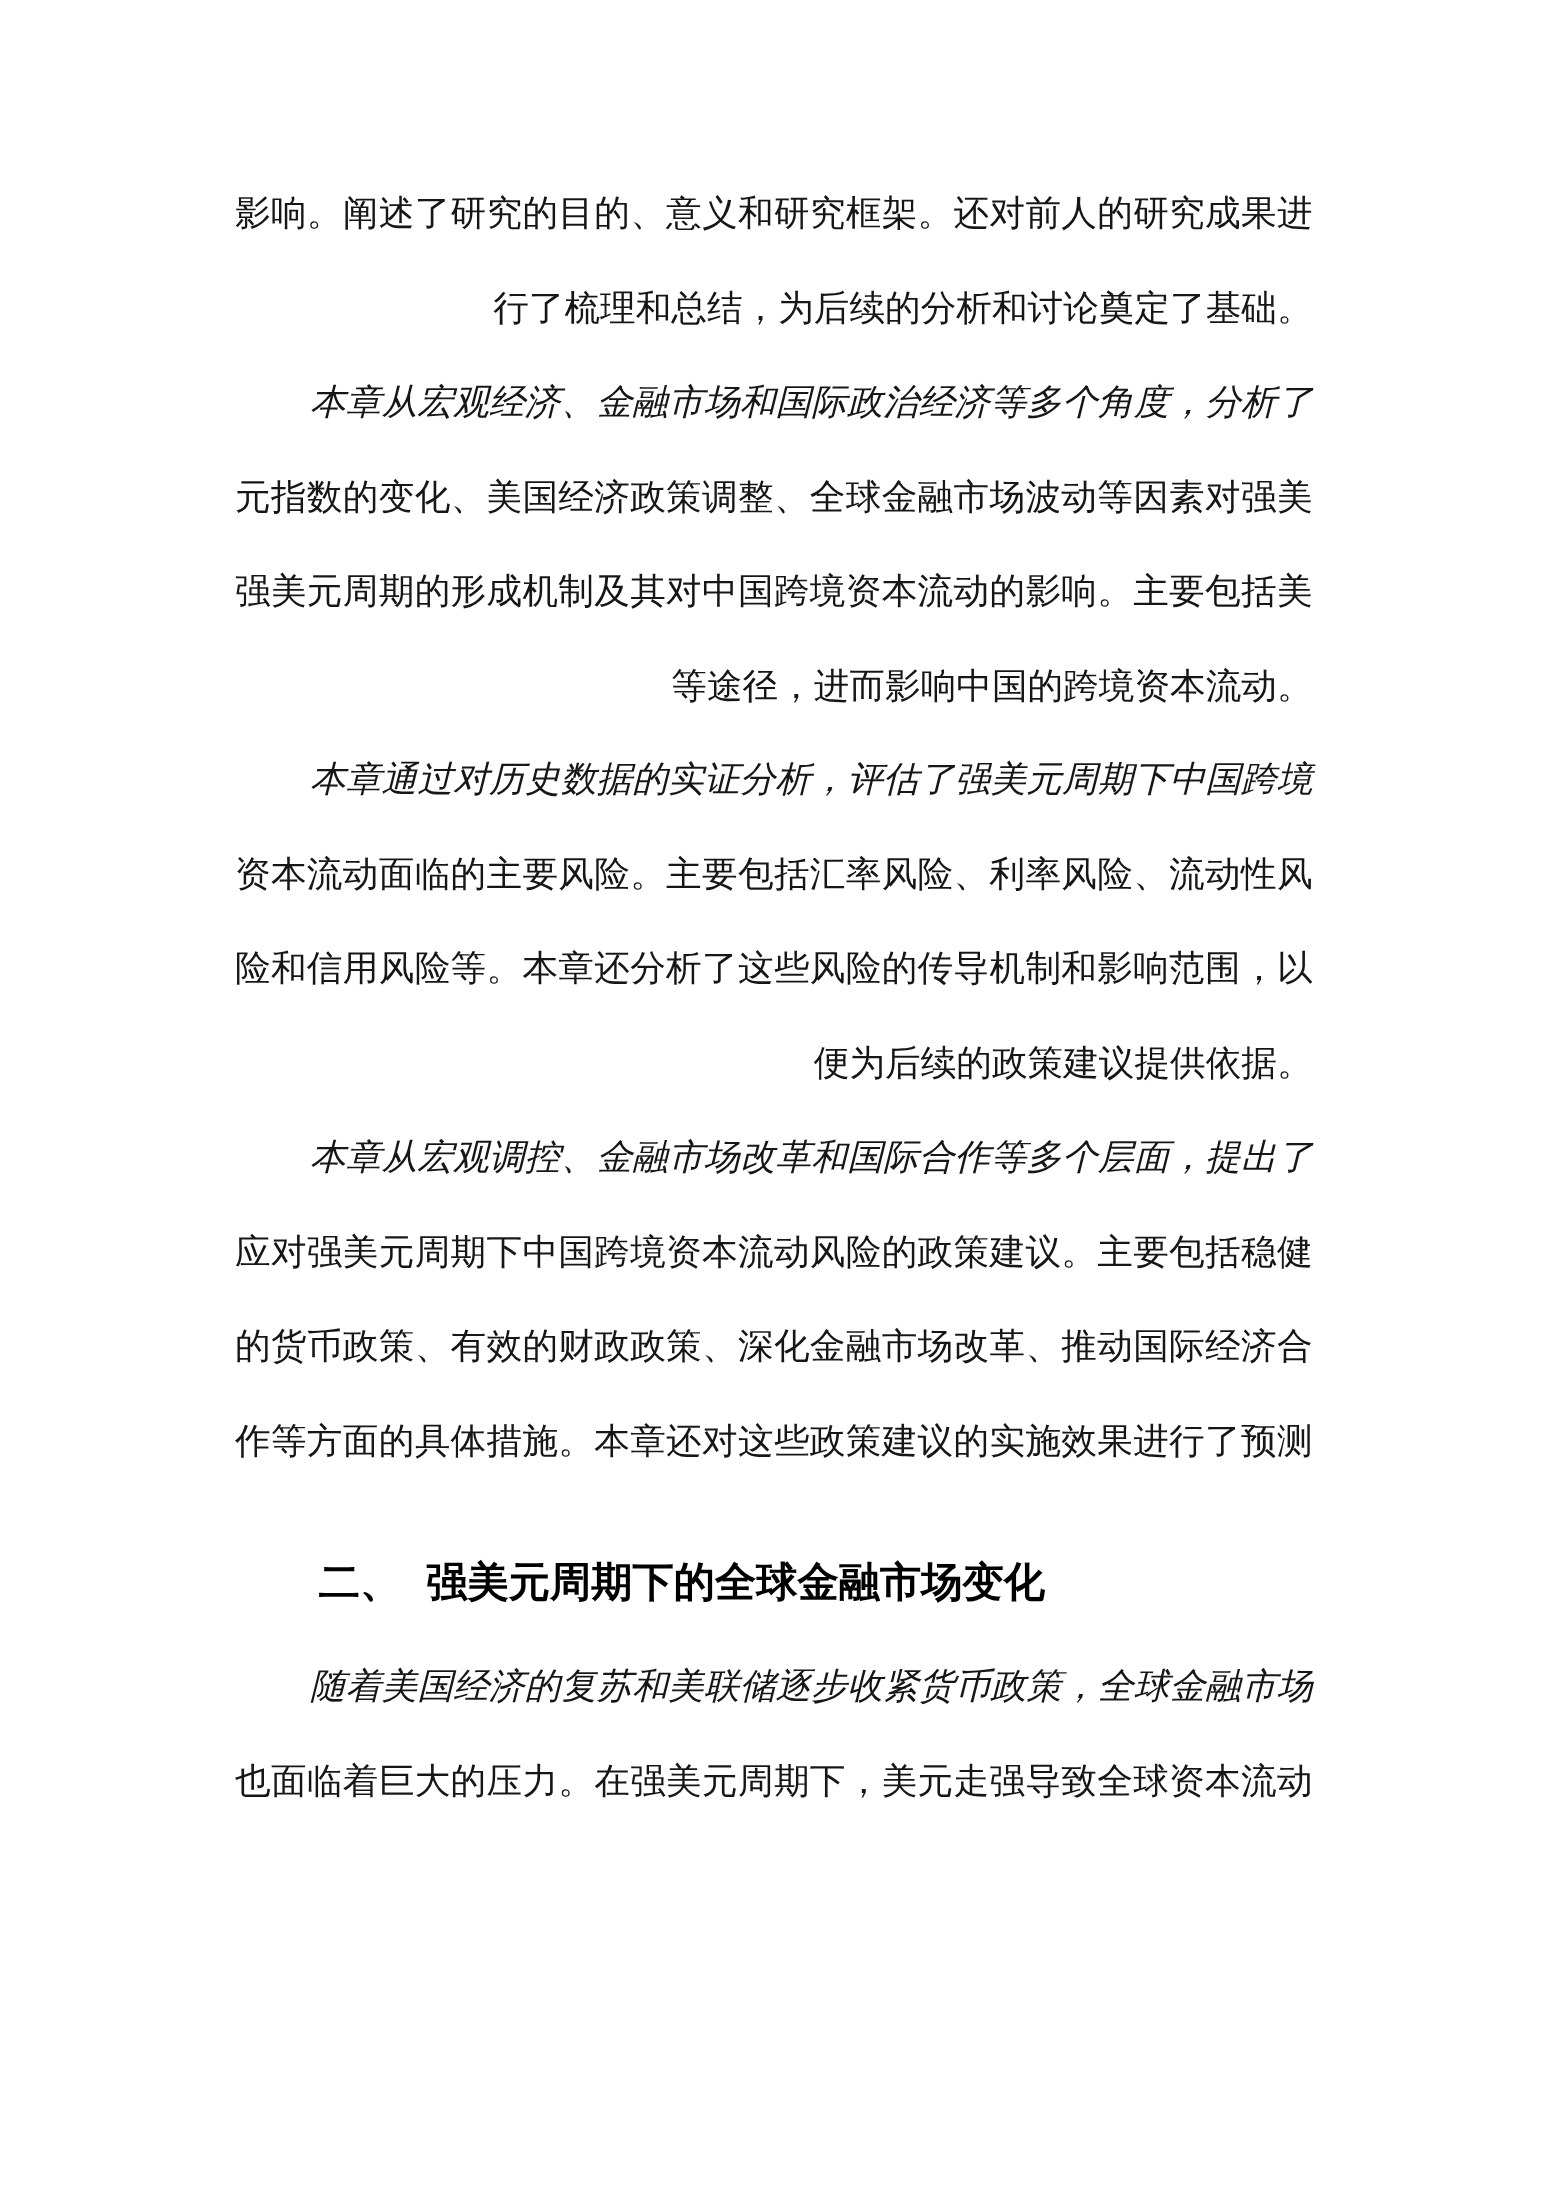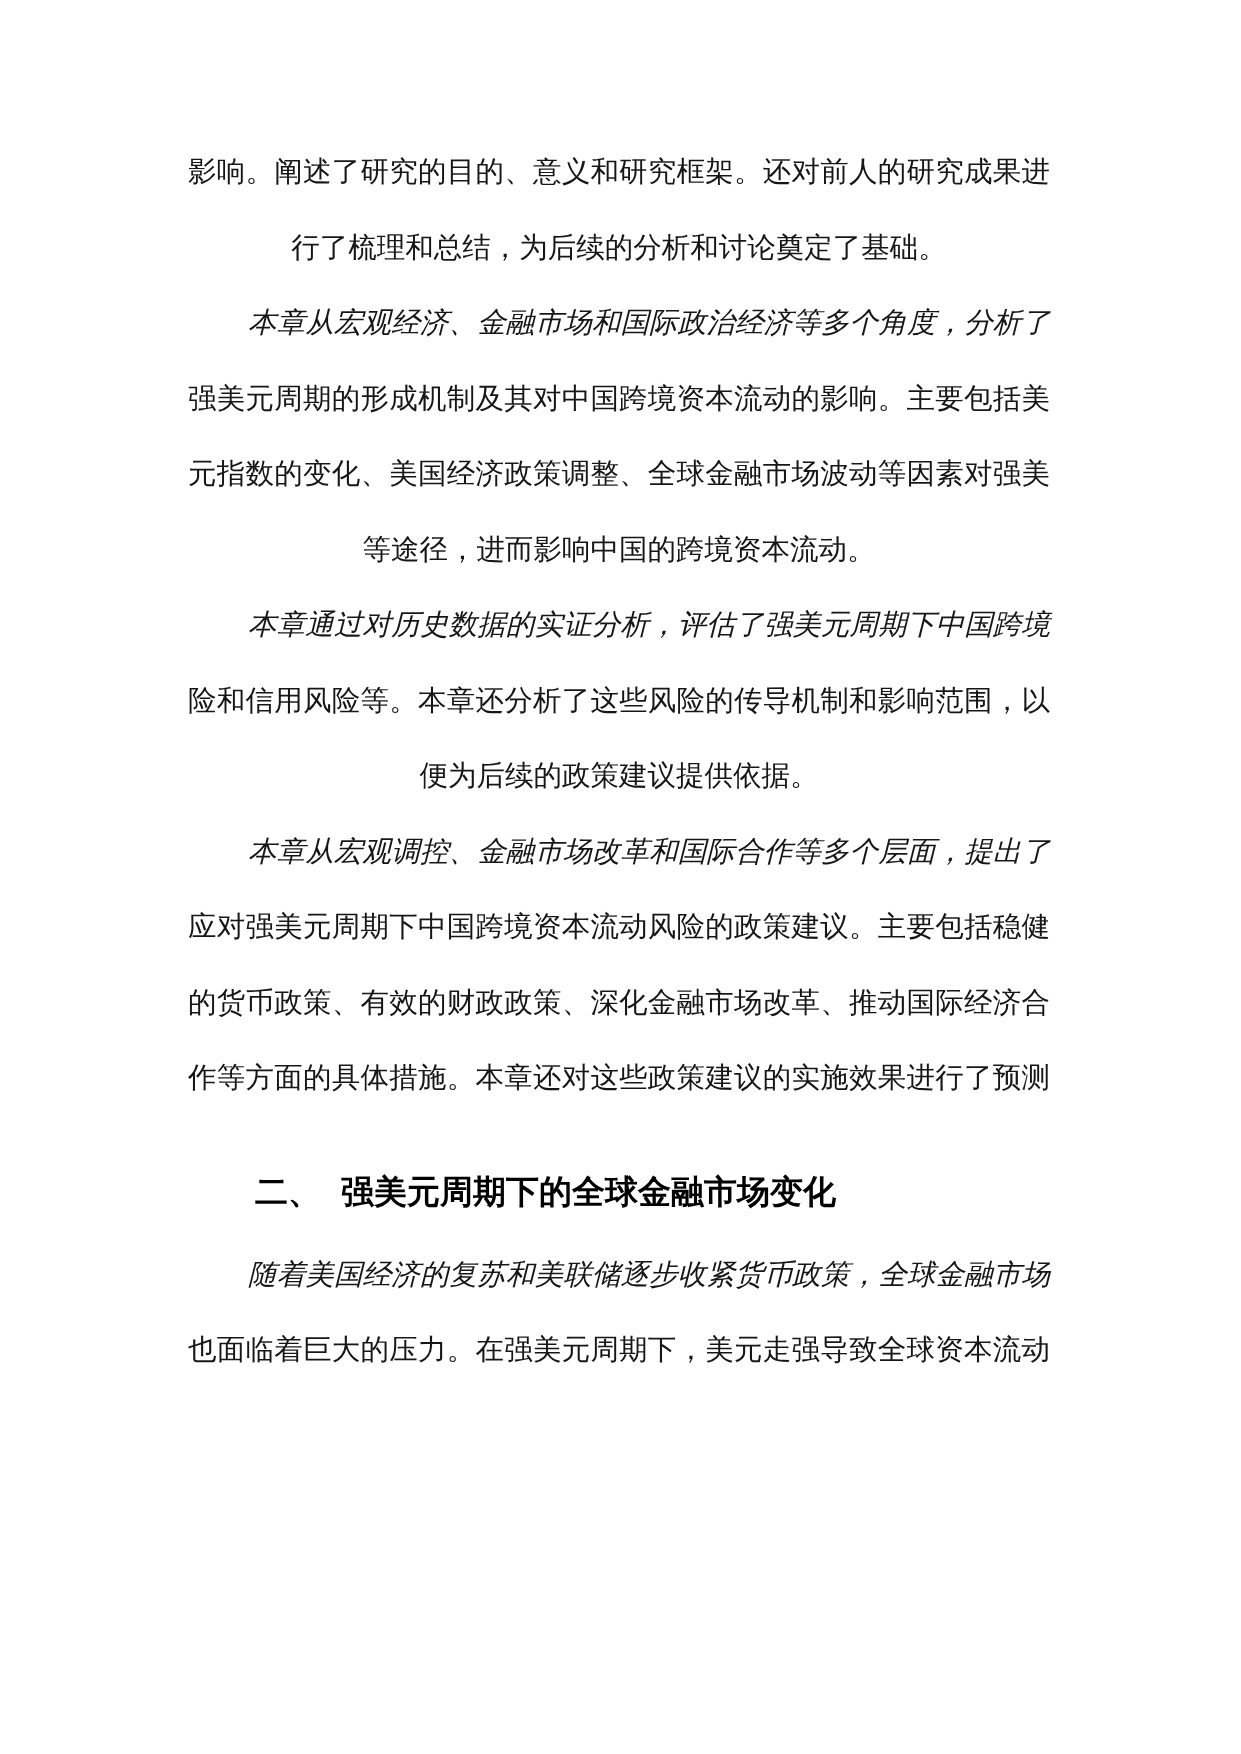--- a/index.html
+++ b/index.html
@@ -24,21 +24,21 @@
     left: 188px;
     top: 134px;
     width: 862px;
     color: var(--body-color);
   }
   .line {
     font-size: 28.5px;
     line-height: 75.5px;
     height: 75.5px;
     white-space: nowrap;
-    text-align: center;
+    text-align: right;
   }
   .line.just {
     white-space: normal;
     text-align: justify;
     text-align-last: justify;
   }
   .line.ind {
     text-indent: 60px;
     font-style: italic;
   }
@@ -58,24 +58,25 @@
 </head>
 <body>
 
 <div class="page">
   <div class="text-area">
 
     <div id="section-before">
         <div class="line just">影响。阐述了研究的目的、意义和研究框架。还对前人的研究成果进</div>
         <div class="line">行了梳理和总结，为后续的分析和讨论奠定了基础。</div>
         <div class="line just ind">本章从宏观经济、金融市场和国际政治经济等多个角度，分析了</div>
+        <div class="line just">元指数的变化、美国经济政策调整、全球金融市场波动等因素对强美</div>
         <div class="line just">强美元周期的形成机制及其对中国跨境资本流动的影响。主要包括美</div>
-        <div class="line just">元指数的变化、美国经济政策调整、全球金融市场波动等因素对强美</div>
         <div class="line">等途径，进而影响中国的跨境资本流动。</div>
         <div class="line just ind">本章通过对历史数据的实证分析，评估了强美元周期下中国跨境</div>
+        <div class="line just">资本流动面临的主要风险。主要包括汇率风险、利率风险、流动性风</div>
         <div class="line just">险和信用风险等。本章还分析了这些风险的传导机制和影响范围，以</div>
         <div class="line">便为后续的政策建议提供依据。</div>
         <div class="line just ind">本章从宏观调控、金融市场改革和国际合作等多个层面，提出了</div>
         <div class="line just">应对强美元周期下中国跨境资本流动风险的政策建议。主要包括稳健</div>
         <div class="line just">的货币政策、有效的财政政策、深化金融市场改革、推动国际经济合</div>
         <div class="line just">作等方面的具体措施。本章还对这些政策建议的实施效果进行了预测</div>
       </div>
 
     <h2 class="section-heading">
       <span class="heading-number">二、</span><span>强美元周期下的全球金融市场变化</span>

